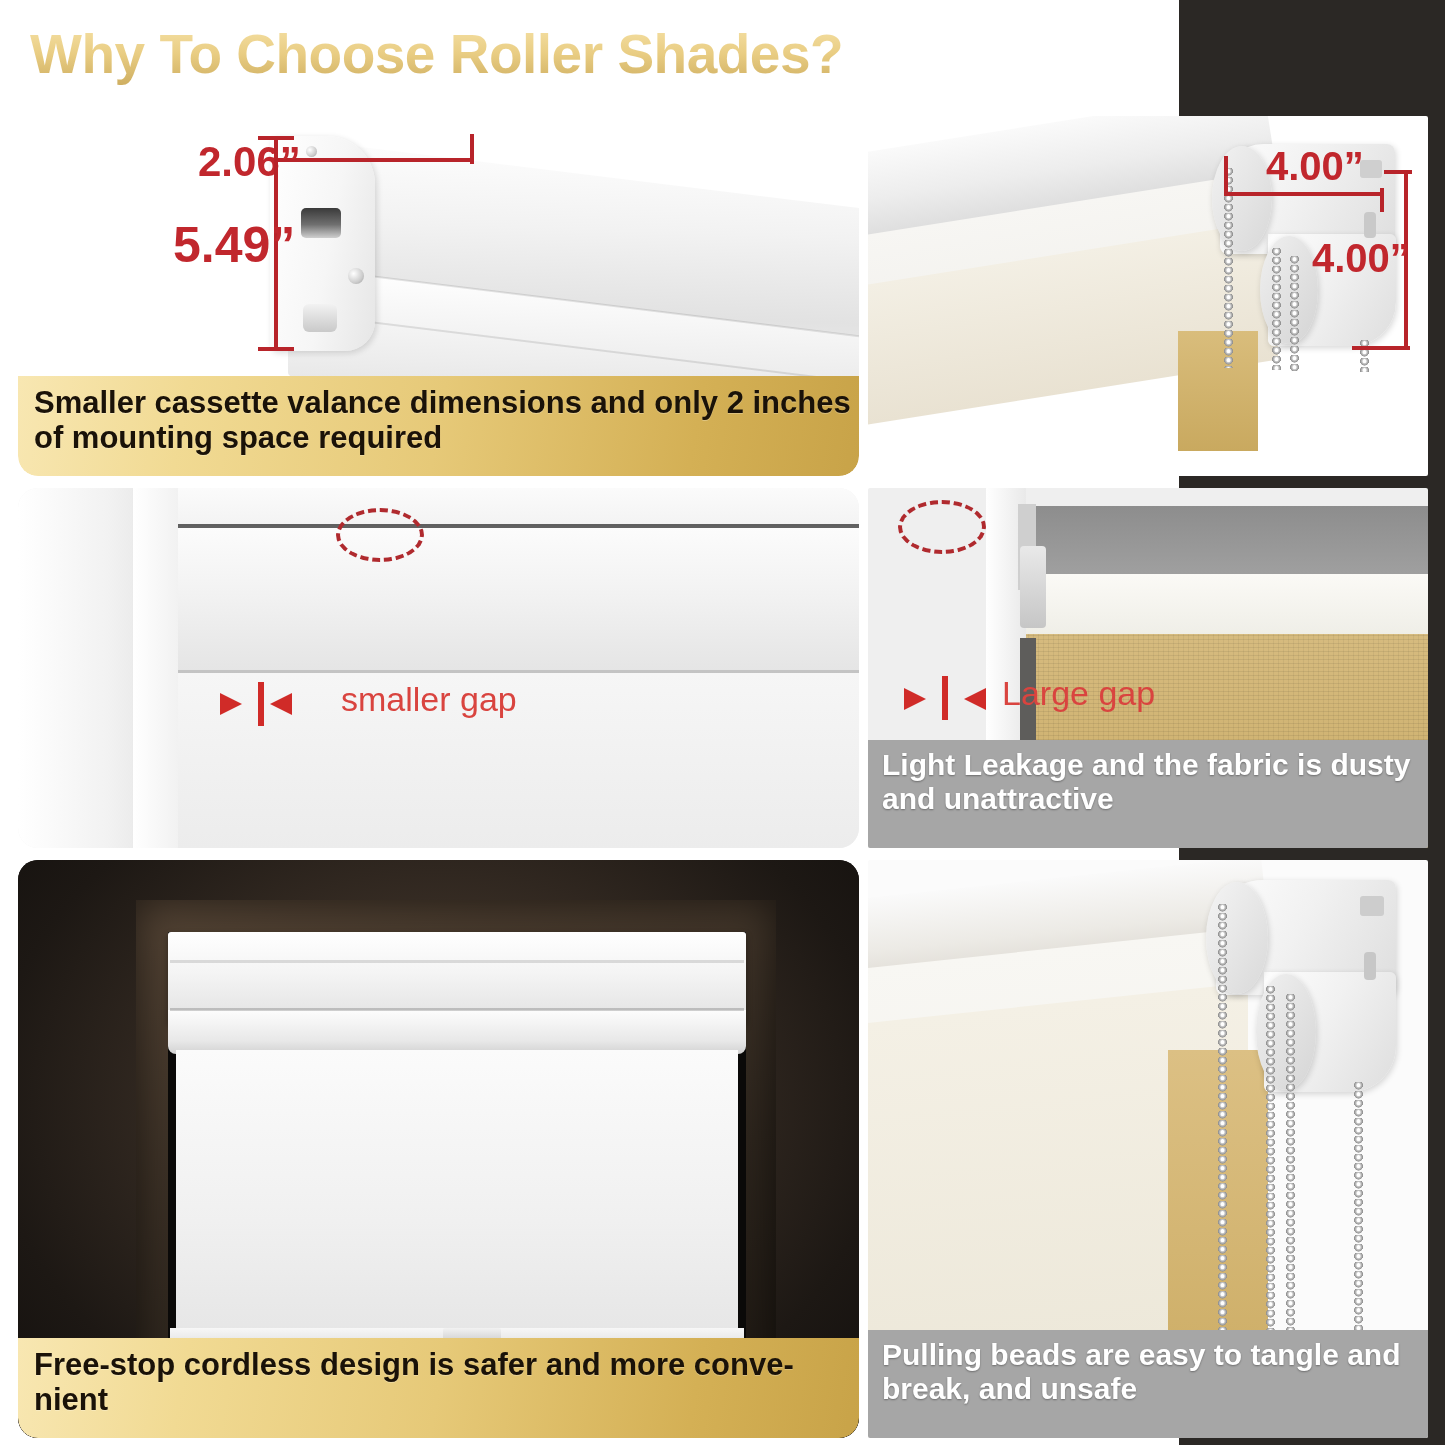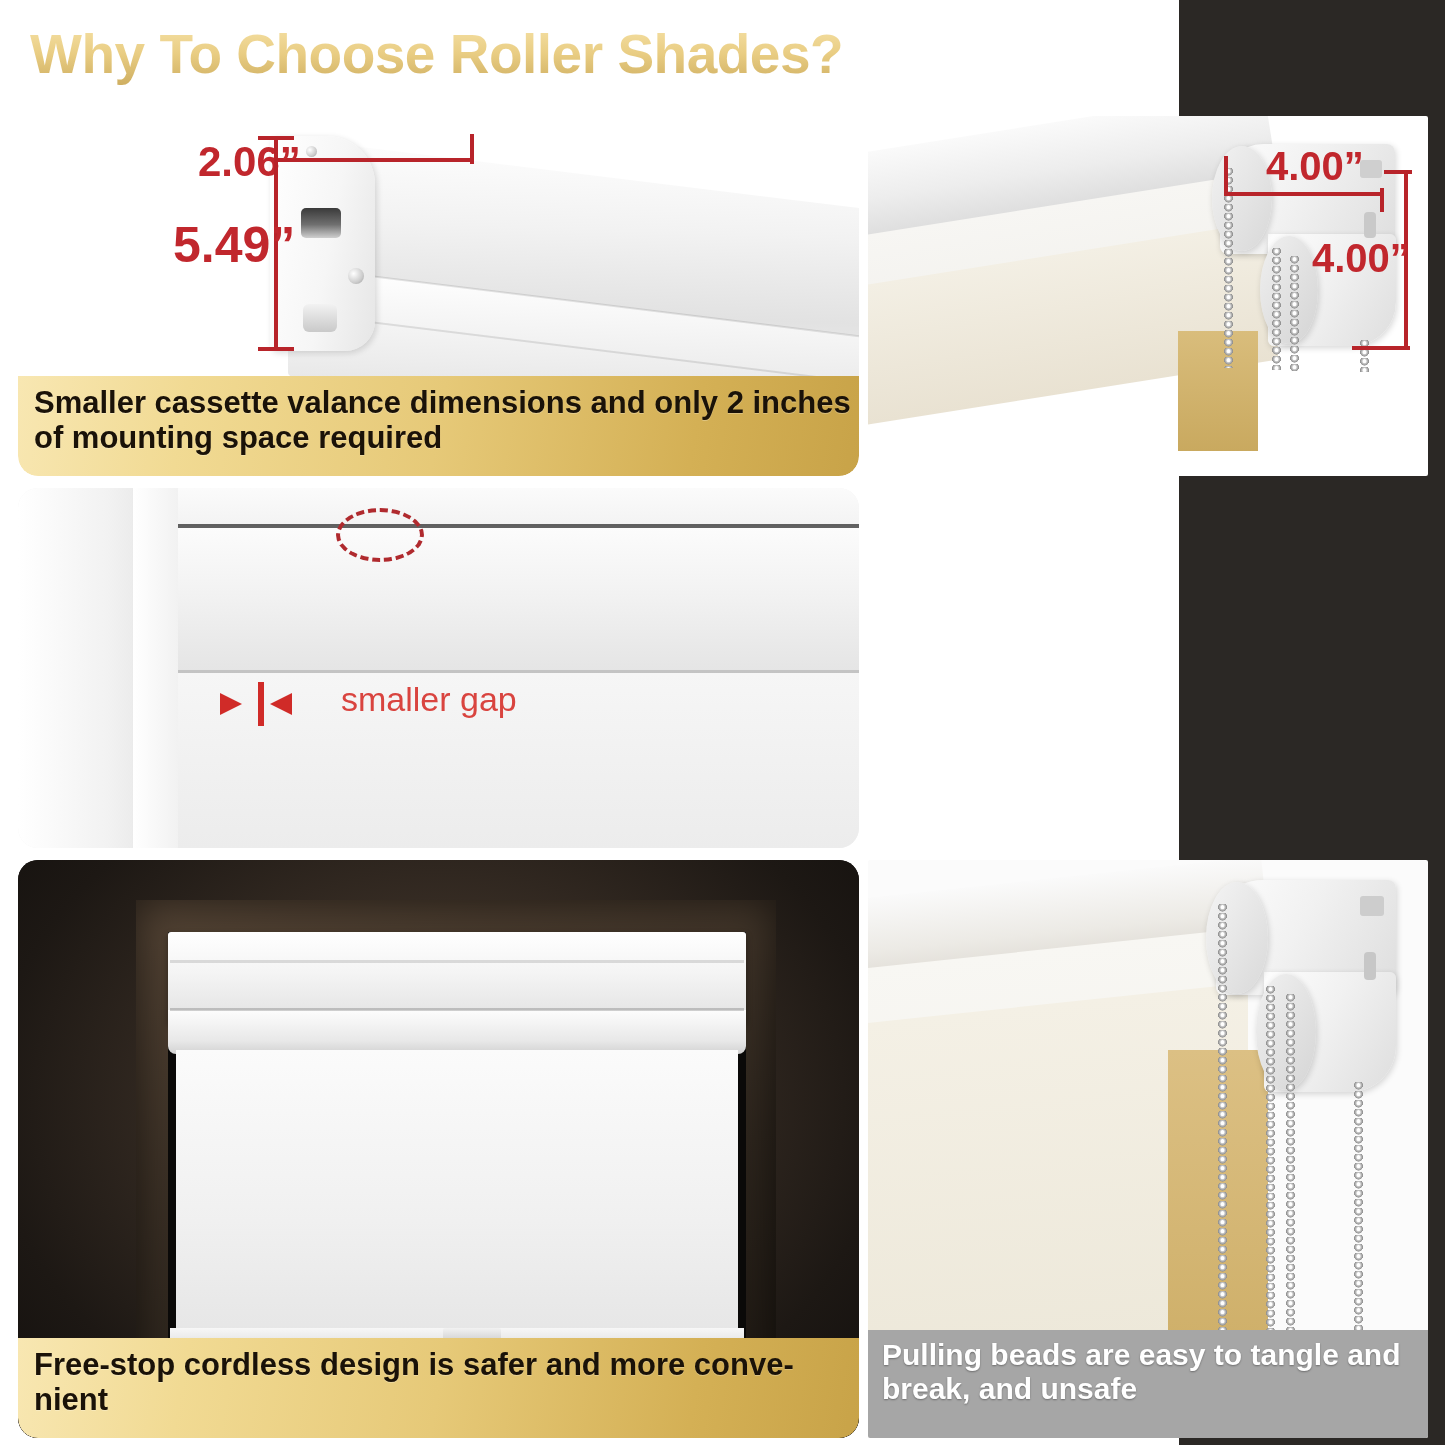--- a/index.html
+++ b/index.html
@@ -287,20 +287,40 @@
 
         <div class="ell-dash" style="left:318px;top:20px;width:80px;height:46px;"></div>
 
         <div class="arrowR" style="left:202px;top:205px;"></div>
         <div class="gapbar" style="left:240px;top:194px;height:44px;"></div>
         <div class="arrowL" style="left:252px;top:205px;"></div>
         <div class="gaptxt" style="left:280px;top:192px;margin-left:43px;">smaller gap</div>
       </div>
     </div>
 
+    <div class="panel right row2">
+      <div class="photo">
+        <div class="p4-bg"></div>
+        <div class="p4-gray"></div>
+        <div class="p4-white"></div>
+        <div class="p4-tan"></div>
+        <div class="p4-frame"></div>
+        <div class="p4-dark"></div>
+        <div style="position:absolute;left:150px;top:16px;width:18px;height:86px;background:#cfcfcf;"></div>
+        <div style="position:absolute;left:152px;top:58px;width:26px;height:82px;border-radius:4px;background:linear-gradient(180deg,#e9e9e9,#c6c6c6);"></div>
+
+        <div class="ell-dash" style="left:30px;top:12px;width:80px;height:46px;"></div>
+
+        <div class="arrowR" style="left:36px;top:200px;"></div>
+        <div class="gapbar" style="left:74px;top:188px;height:44px;"></div>
+        <div class="arrowL" style="left:96px;top:200px;"></div>
+        <div class="gaptxt" style="left:134px;top:186px;">Large gap</div>
+      </div>
+      <div class="cap cap-gray h1">Light Leakage and the fabric is dusty and unattractive</div>
+    </div>
 
     <div class="panel right row3">
       <div class="photo">
         <div class="p6-bg"></div>
         <div class="p6-tube fabric"></div>
         <div class="p6-white fabric"></div>
         <div class="p6-cream fabric"></div>
         <div class="p6-tan"></div>
 
         <div class="bracket" style="left:348px;top:20px;width:180px;height:115px;border-radius:46px 8px 8px 8px;"></div>

